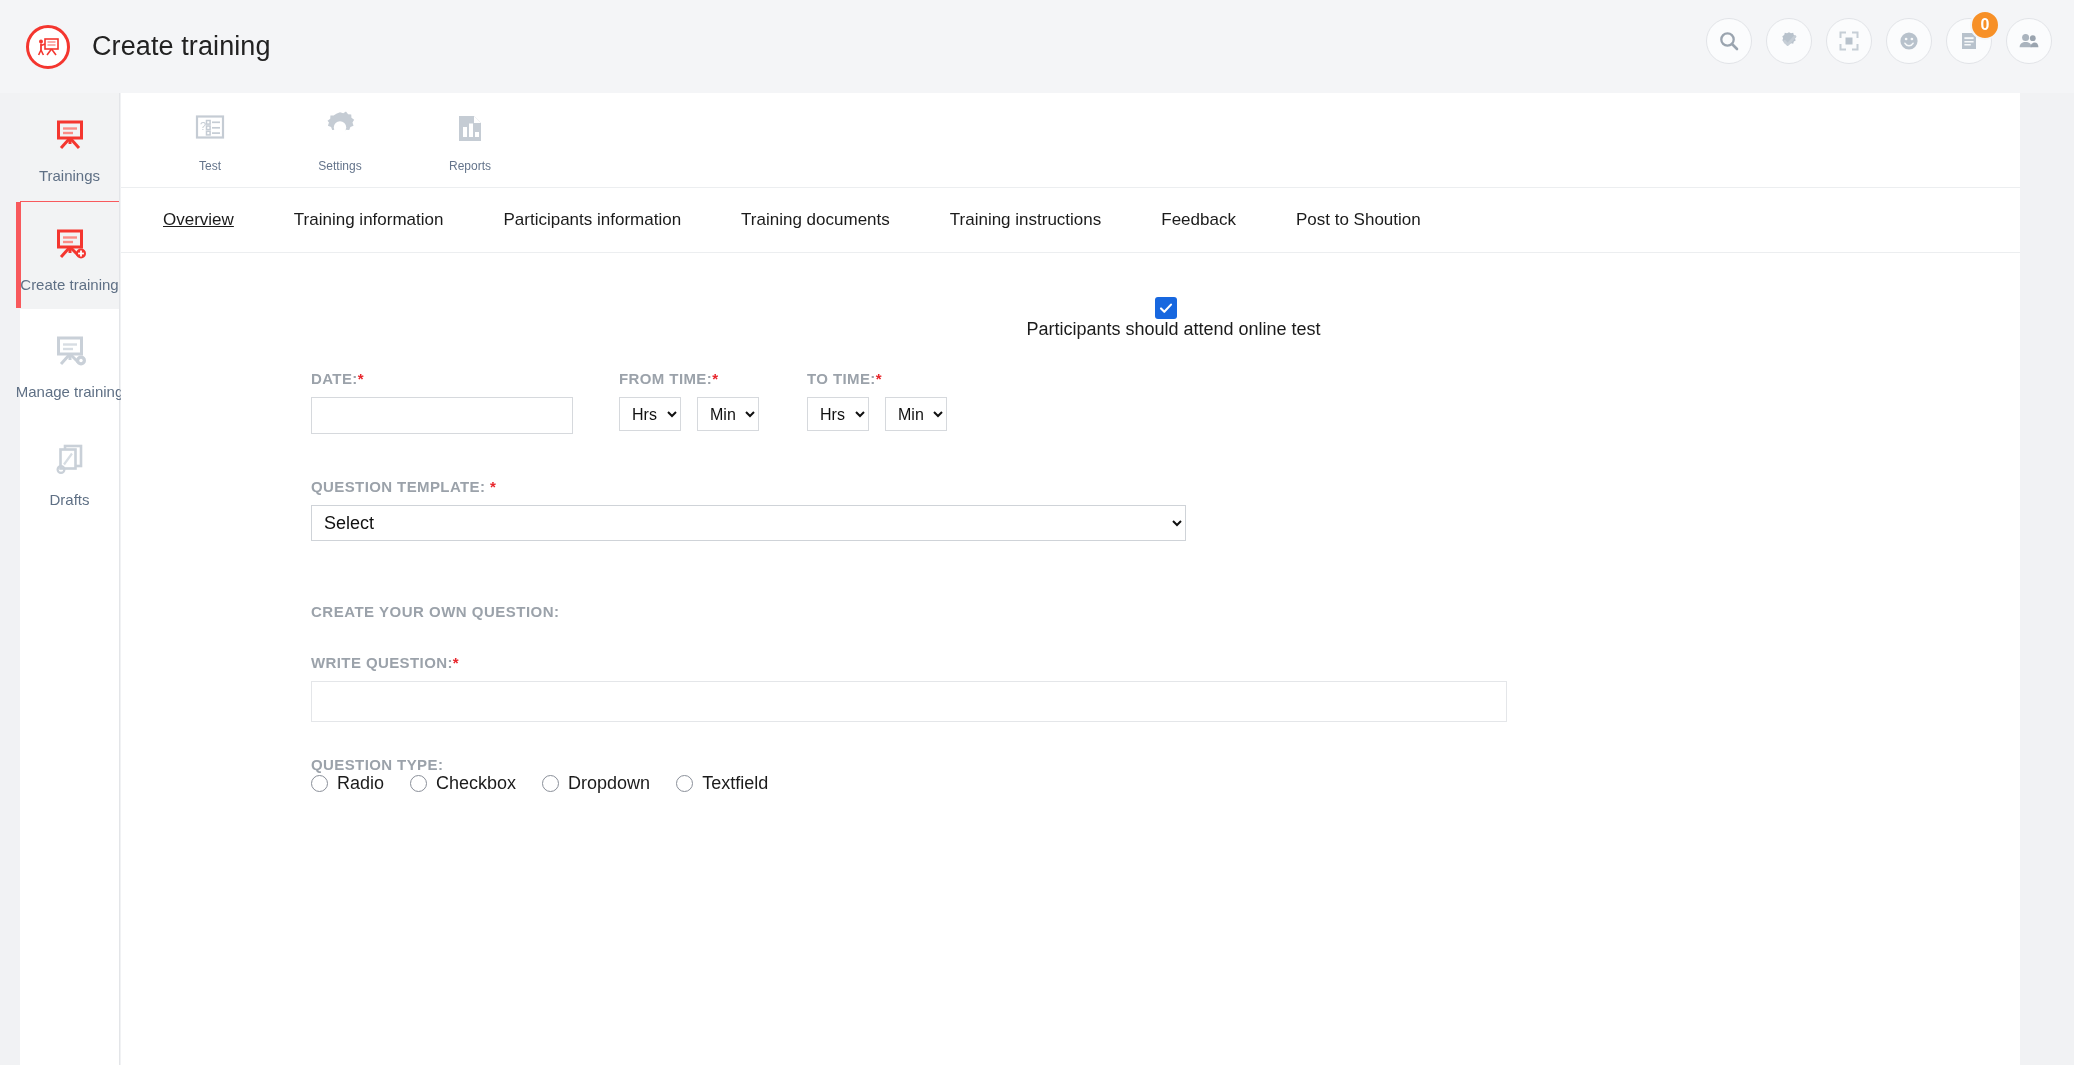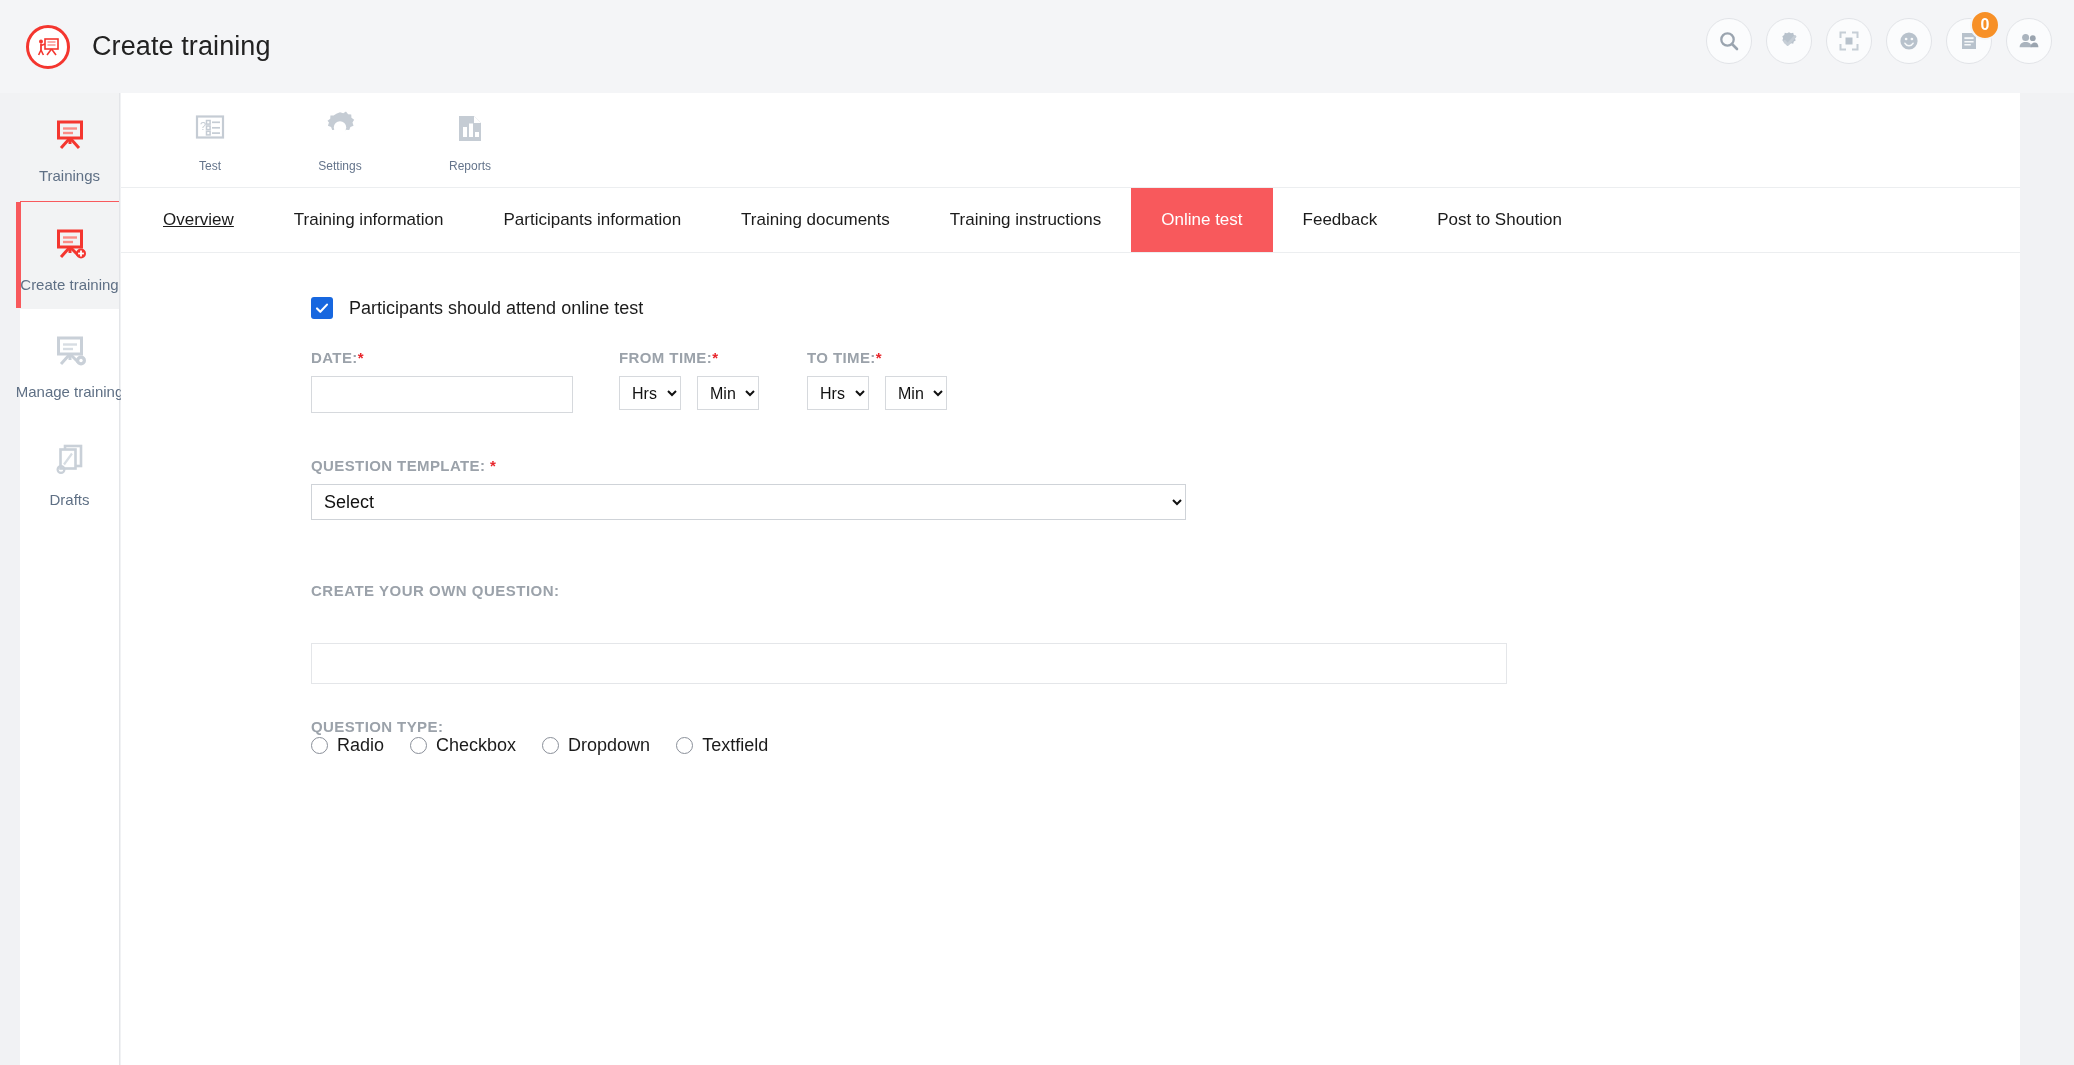--- a/index.html
+++ b/index.html
@@ -185,20 +185,21 @@
   }
 
   
   .form {
     padding: 44px 0 0 190px;
     position: relative;
   }
   .chk-row {
     display: flex; align-items: center;
     margin-bottom: 30px;
+    flex-direction: column;
   }
   .chkbox {
     width: 22px; height: 22px;
     border-radius: 3px;
     background: #1767df;
     display: flex; align-items: center; justify-content: center;
     cursor: pointer; flex: none;
   }
   .chk-label {
     margin-left: 16px;
@@ -520,23 +521,20 @@
       </div>
       <div class="tab">
         <span>Participants information</span>
       </div>
       <div class="tab">
         <span>Training documents</span>
       </div>
       <div class="tab">
         <span>Training instructions</span>
       </div>
-      <div class="tab active">
-        <span>Online test</span>
-      </div>
       <div class="tab">
         <span>Feedback</span>
       </div>
       <div class="tab">
         <span>Post to Shoution</span>
       </div>
     </div>
 
     <div class="form">
 
@@ -594,20 +592,23 @@
           <span class="req">*</span>
         </div>
         <select class="big-select">
           <option>Select</option>
         </select>
       </div>
 
       <div class="section-title">CREATE YOUR OWN QUESTION:</div>
 
       <div class="mt34">
+        <div class="field-label">
+          <span>WRITE QUESTION:</span><span class="req">*</span>
+        </div>
         <input class="question-input" type="text" value="" style="">
       </div>
 
       <div class="mt34">
         <div class="field-label">QUESTION TYPE:</div>
         <div class="radio-row">
           <div class="radio-item">
             <span class="radio-dot"></span>
             <span class="radio-text">Radio</span>
           </div>

